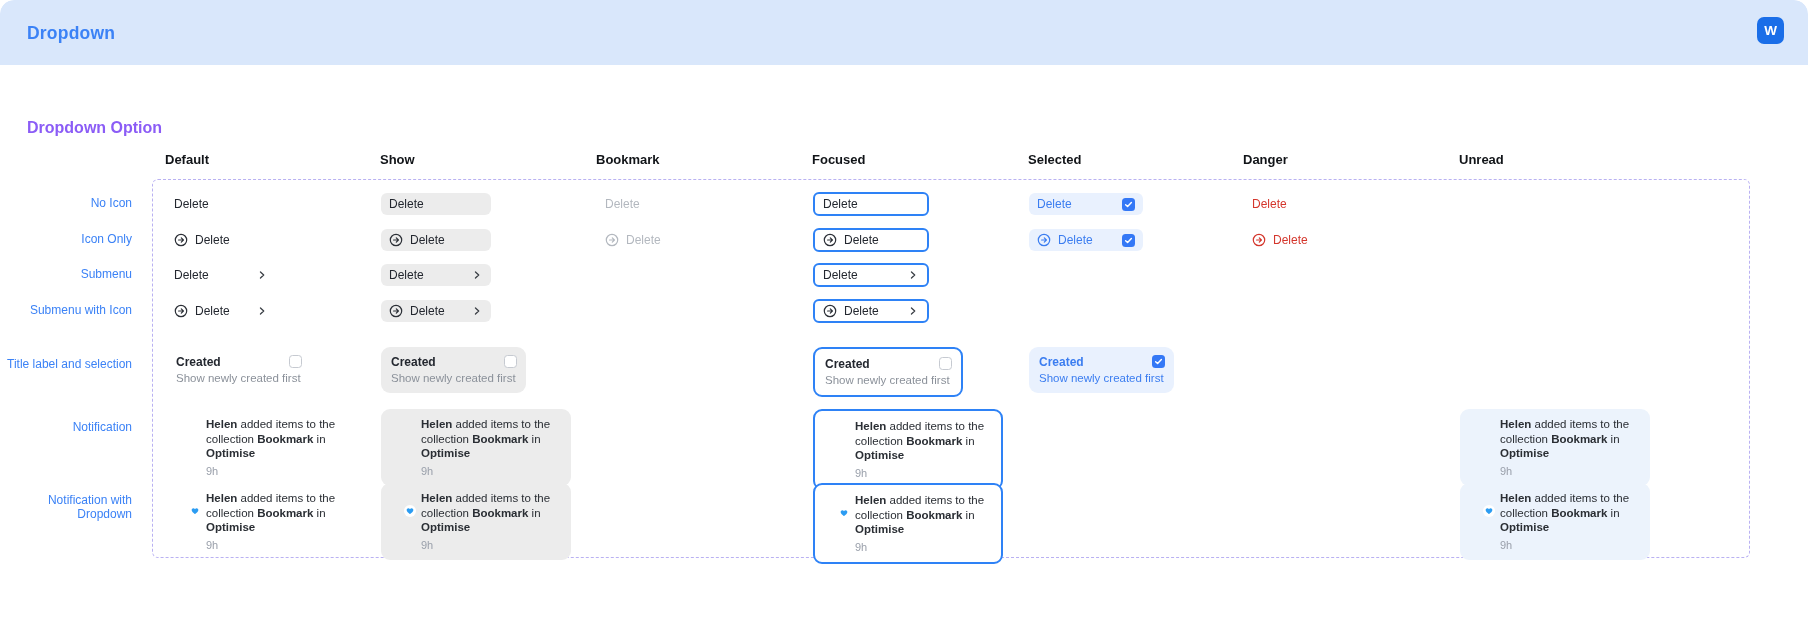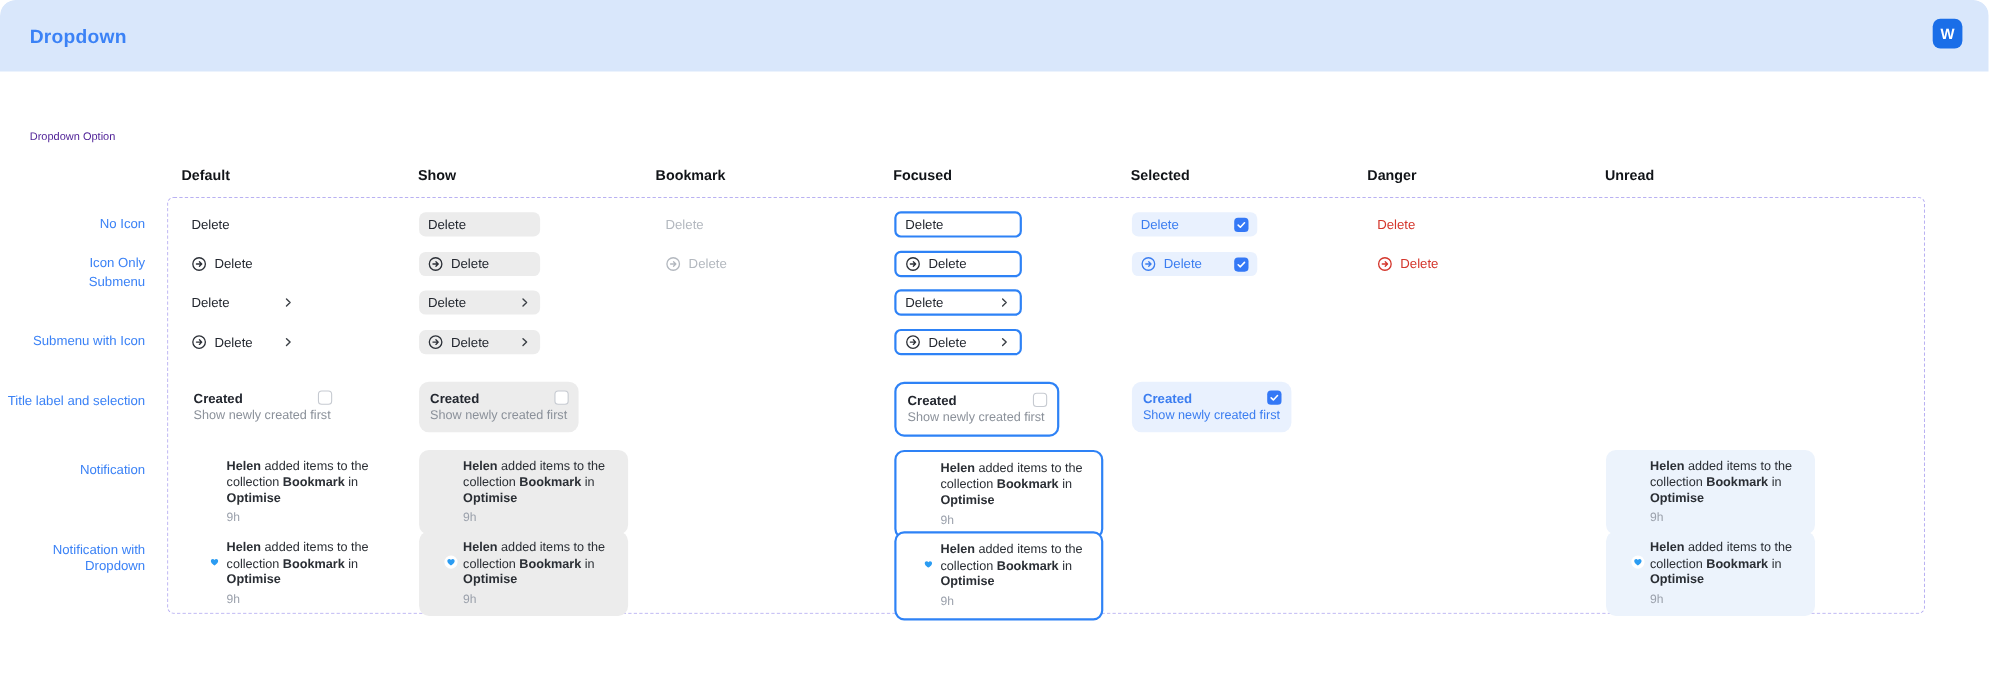--- a/index.html
+++ b/index.html
@@ -5,21 +5,21 @@
   * { margin:0; padding:0; box-sizing:border-box; }
   html,body { width:1808px; height:624px; background:#ffffff; font-family:"Liberation Sans", sans-serif; }
   .page { position:relative; width:1808px; height:624px; background:#ffffff; border-radius:14px; overflow:hidden; }
 
   
   .band { position:absolute; left:0; top:0; width:1808px; height:65px; background:#d9e7fb; border-radius:14px 14px 0 0; }
   .page-title { position:absolute; left:27px; top:23px; font-size:17.5px; font-weight:bold; color:#3b82f6; letter-spacing:.2px; }
   .logo { position:absolute; left:1757px; top:17px; width:27px; height:27px; border-radius:7px; background:#1a6ee8;
           display:flex; align-items:center; justify-content:center; color:#fff; font-weight:bold; font-size:13.5px; }
 
-  .section-label { position:absolute; left:27px; top:119px; font-size:10px; font-weight:normal; color:#4c1d95; }
+  .section-label { position:absolute; left:27px; top:119px; font-size:16px; font-weight:bold; color:#8b5cf6; }
 
   .col-head { position:absolute; top:152px; font-size:13px; font-weight:bold; color:#111418; }
   .row-label { position:absolute; left:0; width:132px; text-align:right; font-size:12px; color:#3b82f6; }
 
   
   .canvas { position:absolute; left:152px; top:179px; width:1598px; height:379px;
             border:1.5px dashed #b9b1f2; border-radius:6px; }
 
   .cell { position:absolute; }
   
@@ -91,21 +91,21 @@
   <div class="col-head" style="left:165px">Default</div>
   <div class="col-head" style="left:380px">Show</div>
   <div class="col-head" style="left:596px">Bookmark</div>
   <div class="col-head" style="left:812px">Focused</div>
   <div class="col-head" style="left:1028px">Selected</div>
   <div class="col-head" style="left:1243px">Danger</div>
   <div class="col-head" style="left:1459px">Unread</div>
 
   <div class="row-label" style="top:196px">No Icon</div>
   <div class="row-label" style="top:232px">Icon Only</div>
-  <div class="row-label" style="top:249px">Submenu</div>
+  <div class="row-label" style="top:267px">Submenu</div>
   <div class="row-label" style="top:303px">Submenu with Icon</div>
   <div class="row-label" style="top:357px">Title label and selection</div>
   <div class="row-label" style="top:420px">Notification</div>
   <div class="row-label" style="top:493px">Notification with Dropdown</div>
 
   <div class="canvas">
 
     <div class="cell c1 r1">
         <div class="pill">
           <span>Delete</span>

